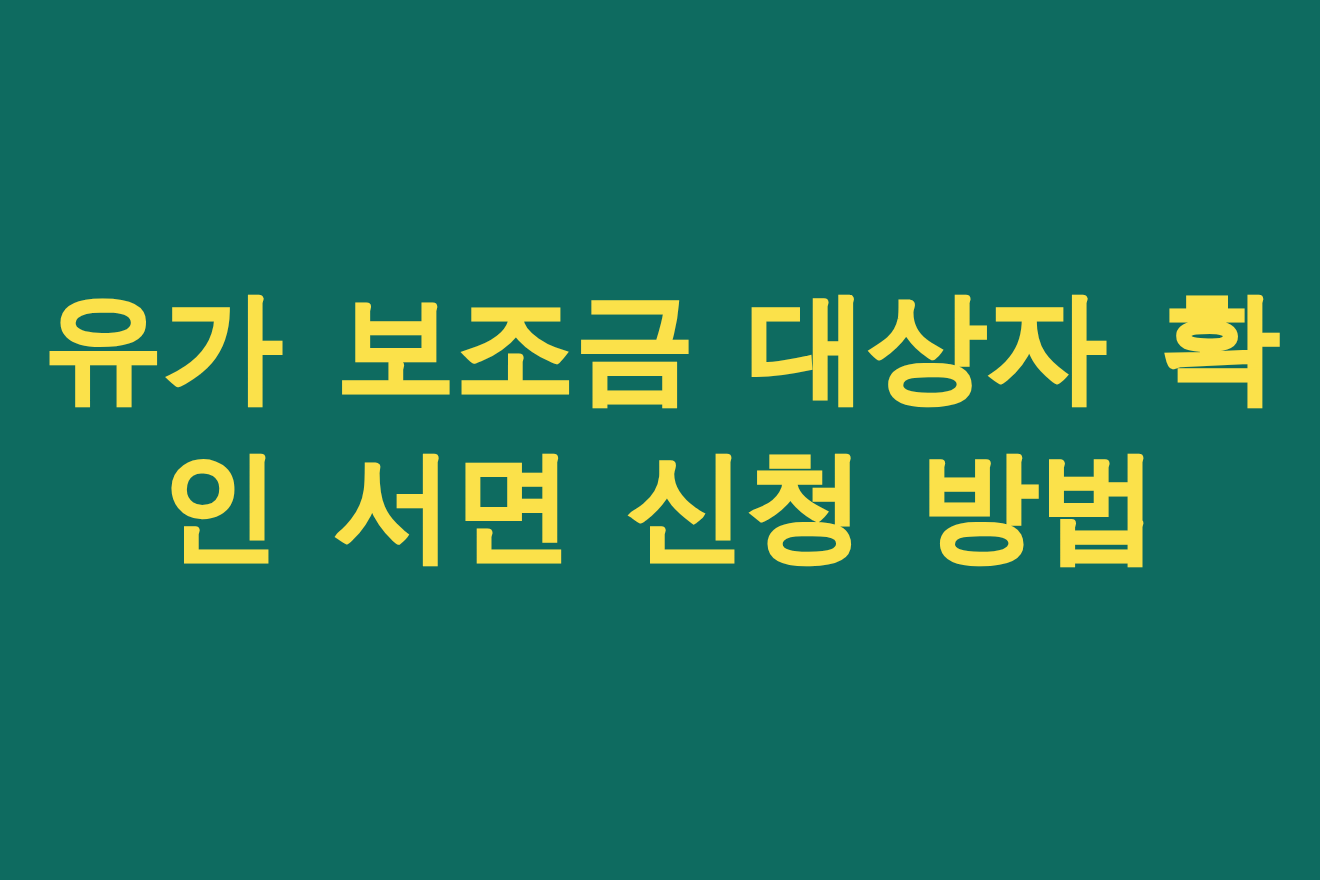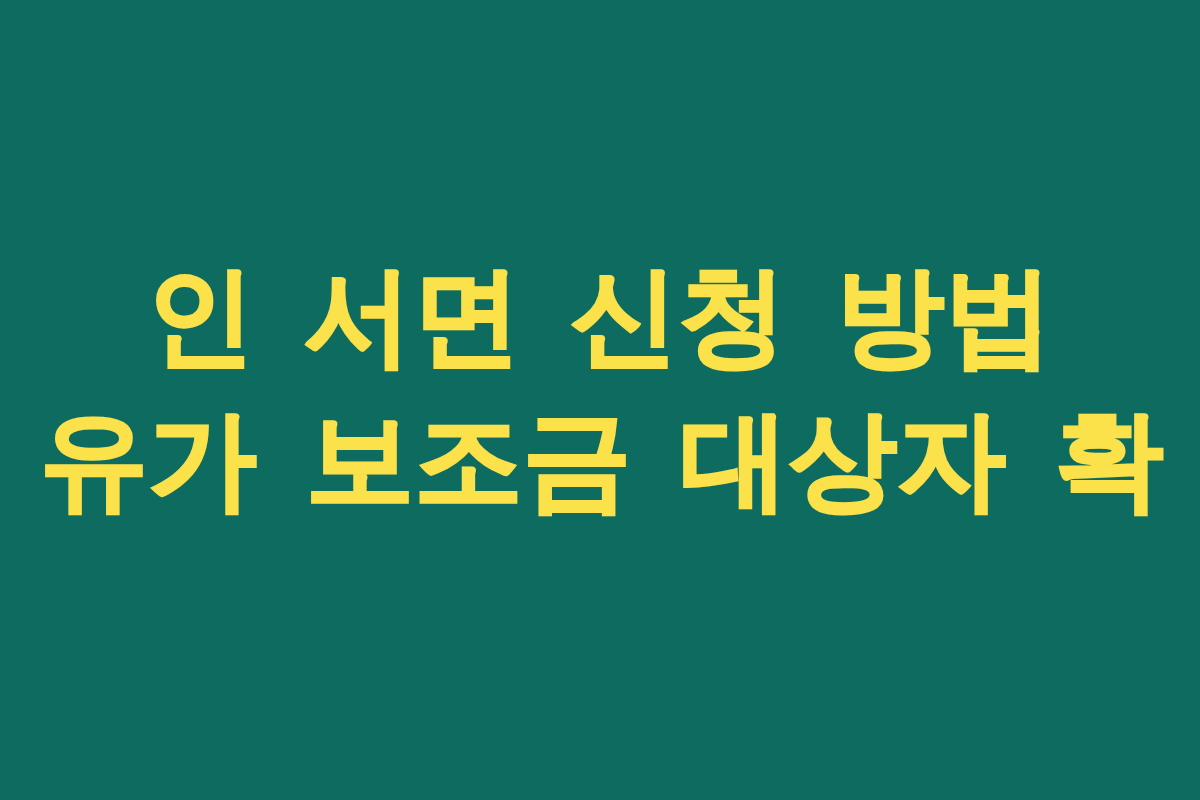--- a/index.html
+++ b/index.html
@@ -64,17 +64,17 @@
   .headline .line + .line {
     margin-top: 4px;
   }
 </style>
 </head>
 <body>
 
 <div class="card" style="background: rgb(14, 107, 96); width: 1200px; height: 800px;">
 
   <h1 class="headline" style="color: rgb(251, 225, 74); -webkit-text-stroke: 2.5px rgb(251, 225, 74);">
+    <span class="line">유가 보조금 대상자 확</span>
     <span class="line">인 서면 신청 방법</span>
-    <span class="line">유가 보조금 대상자 확</span>
   </h1>
 
 </div>
 
 </body></html>

